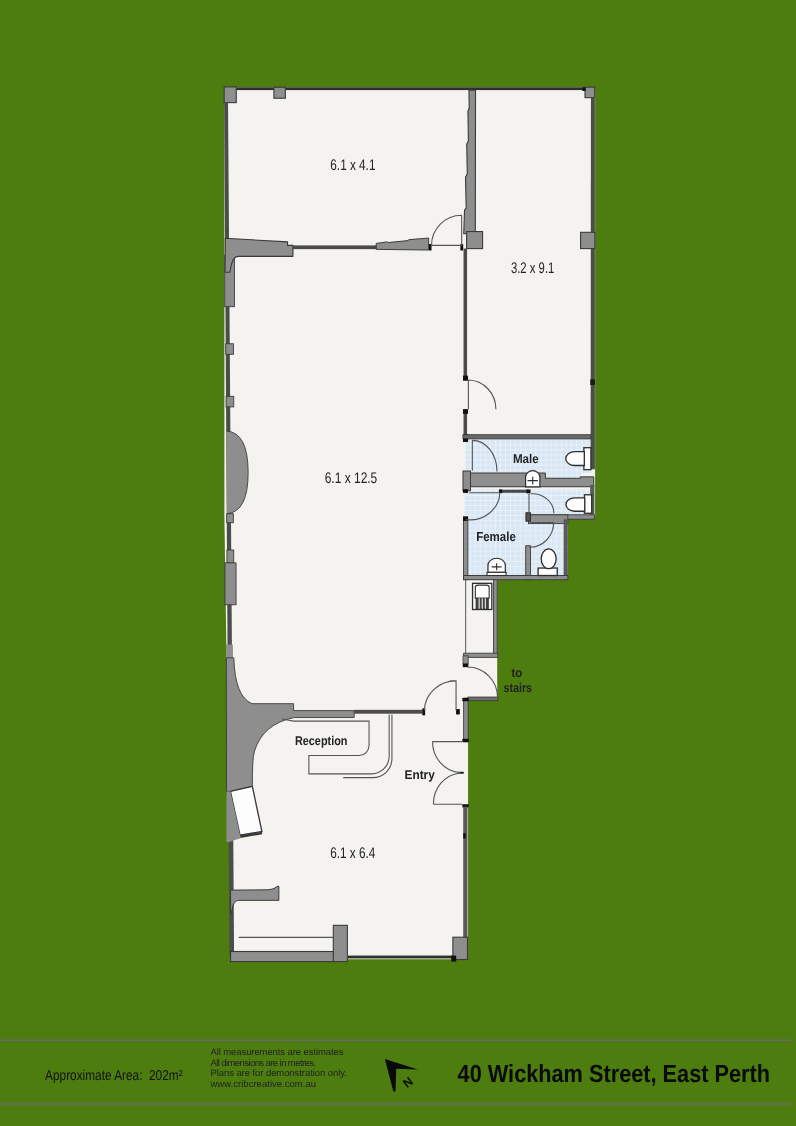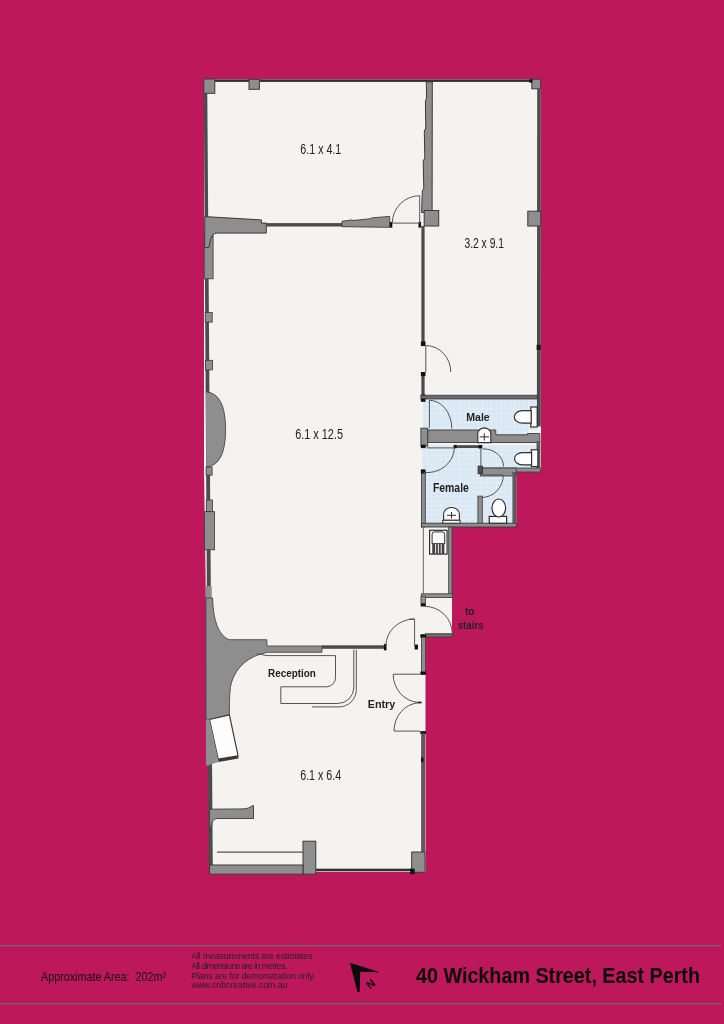--- a/index.html
+++ b/index.html
@@ -1,16 +1,16 @@
 <!DOCTYPE html>
 <html><head>
 <meta charset="utf-8">
 <style>
   html,body{margin:0;padding:0;background:#ffffff;}
-  .page{position:relative;width:724px;height:1024px;background:#be185d;overflow:hidden;
+  .page{position:relative;width:724px;height:1024px;background:#4d7c0f;overflow:hidden;
         font-family:"Liberation Sans", sans-serif;}
   svg{position:absolute;left:0;top:0;}
   text{font-family:"Liberation Sans", sans-serif;}
 </style>
 </head>
 <body>
 <div class="page">
 <svg width="724" height="1024" viewBox="0 0 724 1024">
 <defs>
   <pattern id="tile" width="4.6" height="4.6" patternUnits="userSpaceOnUse">

